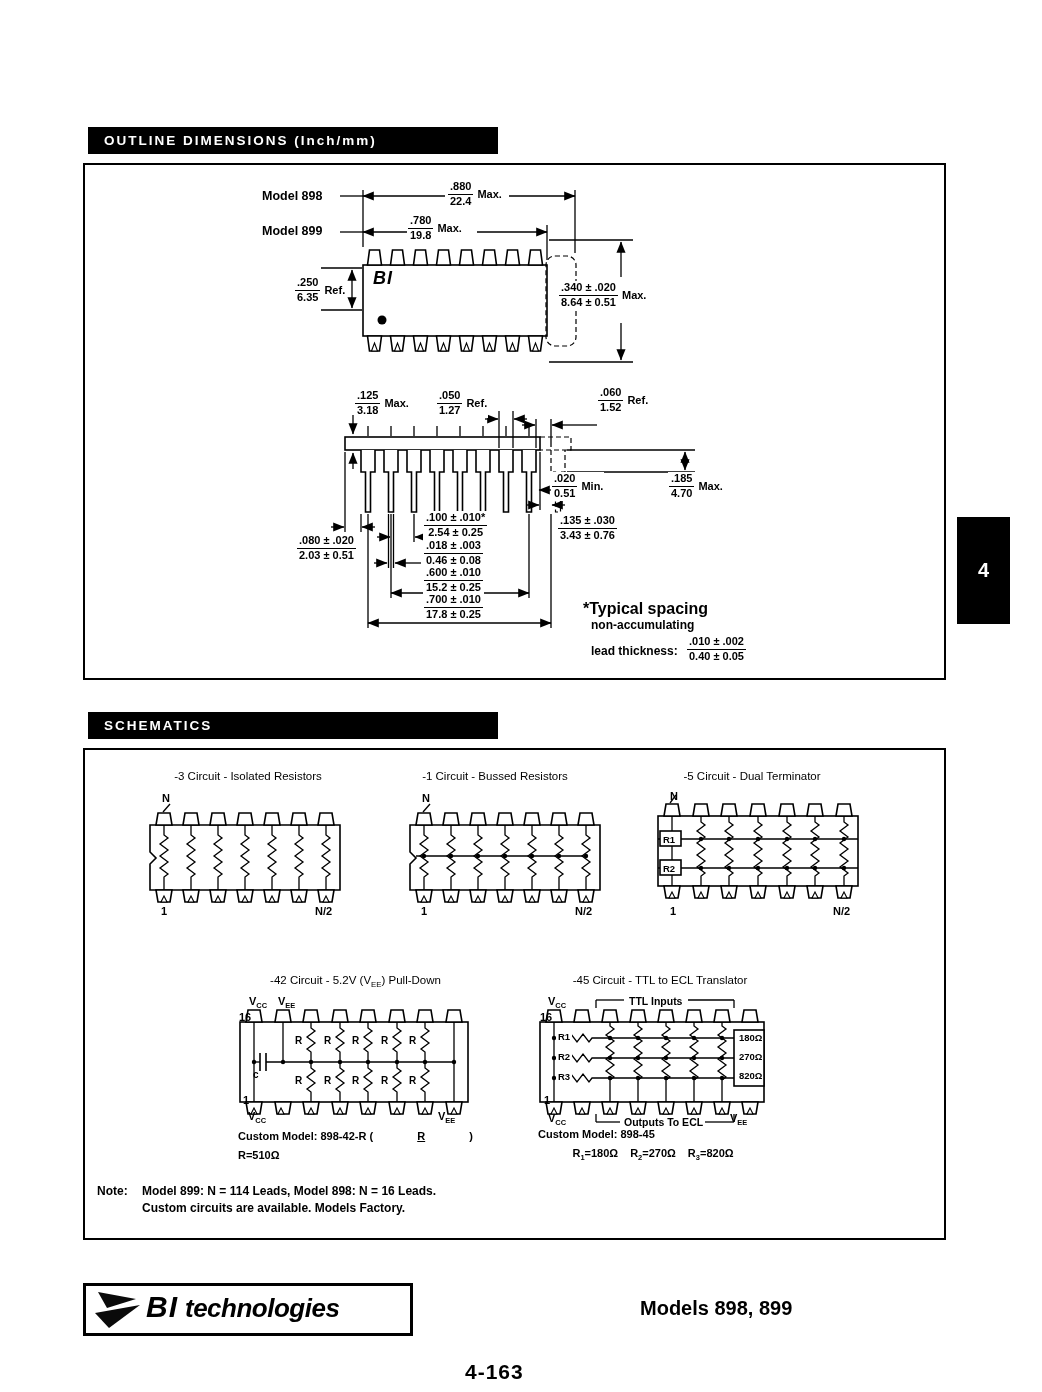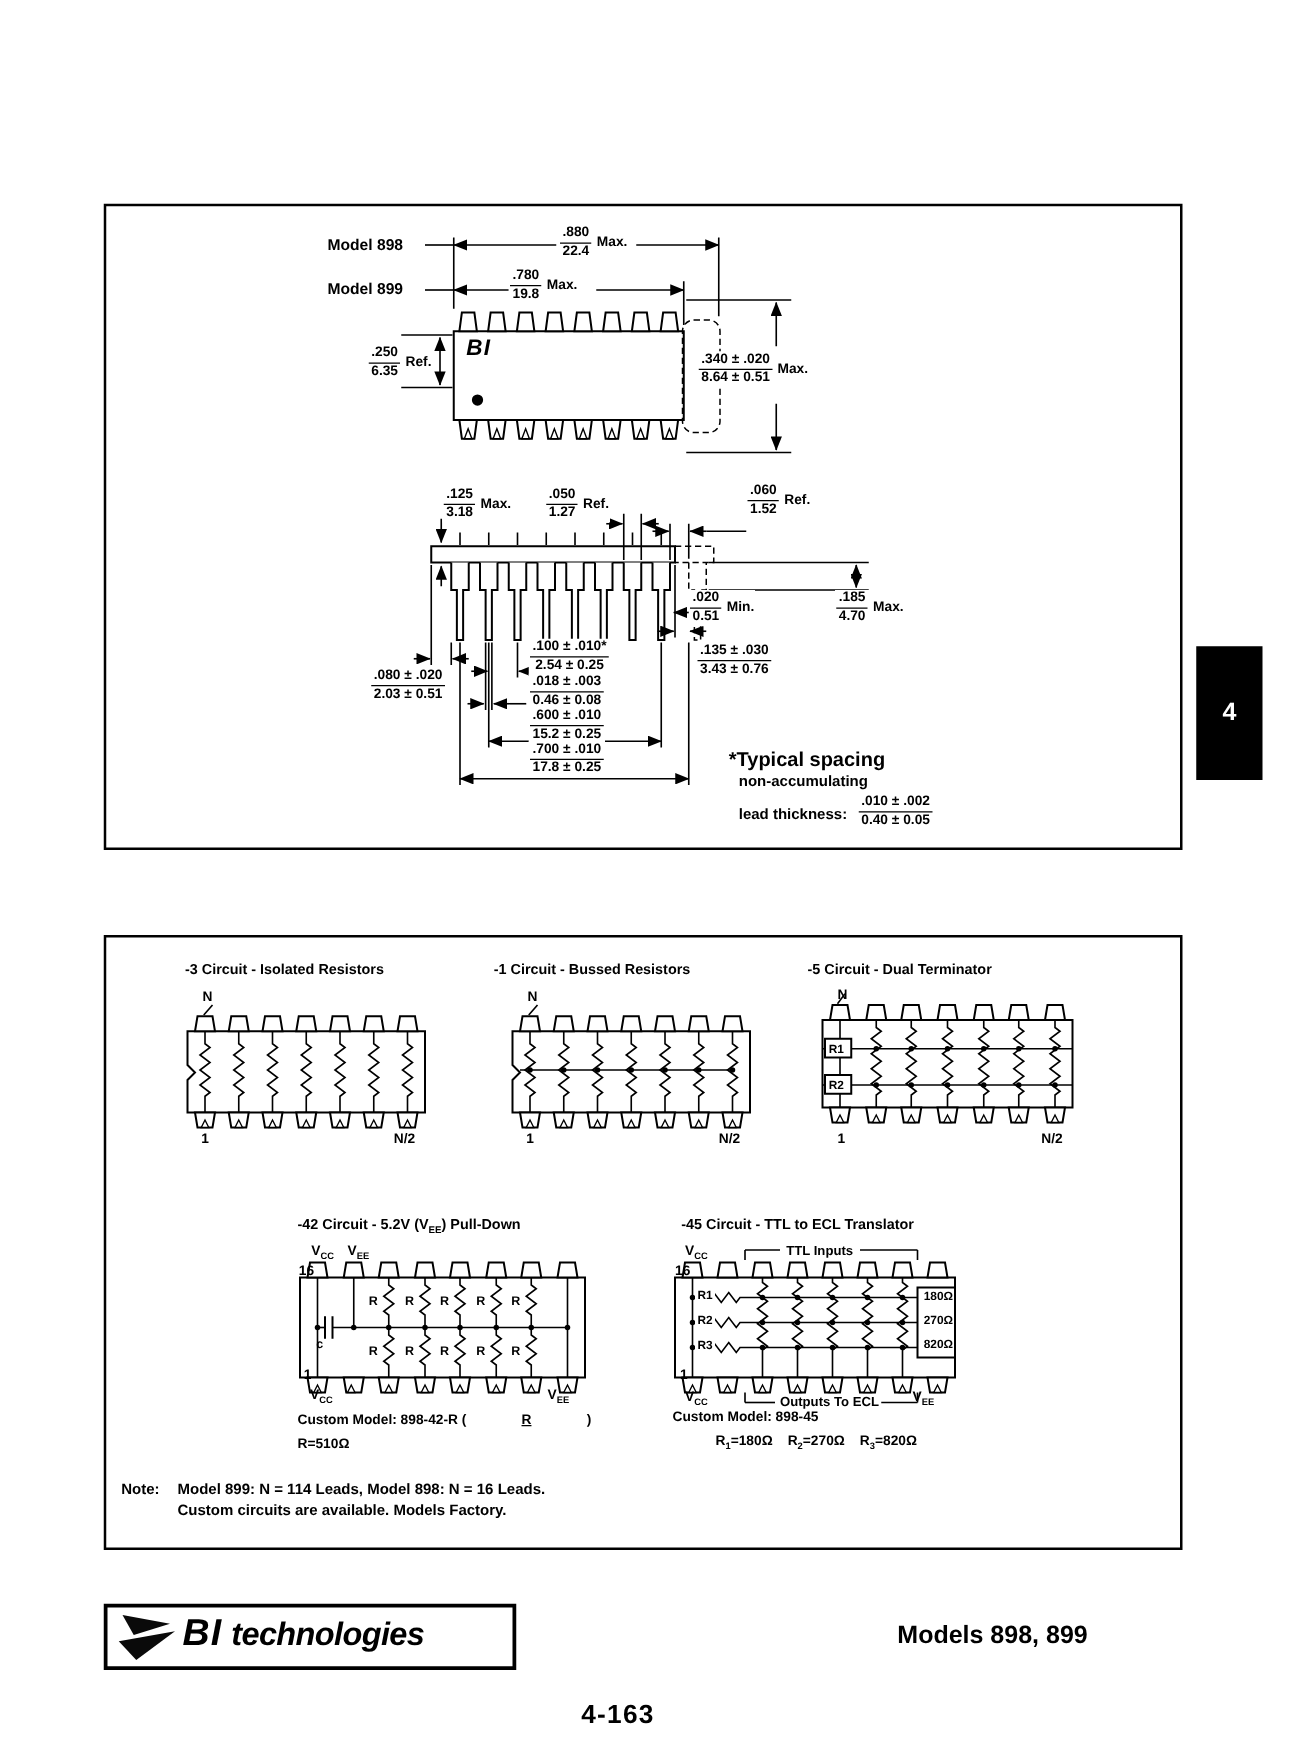--- a/index.html
+++ b/index.html
@@ -10,38 +10,41 @@
   .lbl{position:absolute;font-weight:bold;font-size:12.5px;white-space:nowrap}
   .lbl.sm{font-size:11px}
   .lbl.xs{font-size:9.5px}
   .wbg{background:#fff;padding:0 2px}
   .dim{position:absolute;display:flex;align-items:center;gap:4px;font-weight:bold;font-size:11px;white-space:nowrap;background:#fff;padding:0 1px}
   .frac{display:inline-flex;flex-direction:column;align-items:center;line-height:1.25}
   .frac .fn{border-bottom:1.4px solid #000;padding:0 2px}
   .frac .fd{padding:0 2px}
   sub{font-size:0.68em}
   .u{text-decoration:underline}
-  .title{position:absolute;font-weight:bold;font-size:11.5px;text-align:left;white-space:nowrap}
+  .title{position:absolute;font-weight:normal;font-size:11.5px;text-align:center;white-space:nowrap}
   .ctr{display:flex;justify-content:space-between}
   svg.draw{position:absolute;overflow:visible}
   .ln{stroke:#000;stroke-width:1.3;fill:none}
   .th{stroke:#000;stroke-width:1.6;fill:#fff}
   .dsh{stroke:#000;stroke-width:1.2;fill:none;stroke-dasharray:5 3}
   .dot{fill:#000}
   svg text{font-family:"Liberation Sans",sans-serif;font-weight:bold;fill:#000}
   .tab4{position:absolute;background:#000;color:#fff;display:flex;align-items:center;justify-content:center;font-weight:bold;font-size:20px}
   .brand{position:absolute;display:flex;align-items:baseline;font-style:italic;font-weight:bold}
   .brand .bi{font-size:30px;letter-spacing:1px}
   .brand .rest{font-size:26px;margin-left:7px;letter-spacing:-0.5px}
 </style>
 </head>
 <body>
 
 <div class="page">
 
+  <div class="secbar" style="left:88px;top:127px;width:410px">
+    <span>OUTLINE DIMENSIONS (Inch/mm)</span>
+  </div>
 
   <div class="frame" style="left:83px;top:163px;width:863px;height:517px"></div>
 
   <svg class="draw" style="left:85px;top:165px" width="859" height="514" viewBox="0 0 859 514">
     <defs>
       <marker id="arr" viewBox="0 0 10 8" refX="9.5" refY="4" markerWidth="9" markerHeight="7" orient="auto-start-reverse">
           <path d="M0,0 L10,4 L0,8 Z" fill="#000"></path>
         </marker>
     </defs>
 
@@ -268,20 +271,23 @@
     <span class="frac">
         <span class="fn">.010 ± .002</span>
         <span class="fd">0.40 ± 0.05</span>
       </span>
   </div>
 
   <div class="tab4" style="left:957px;top:517px;width:53px;height:107px">
     <span>4</span>
   </div>
 
+  <div class="secbar" style="left:88px;top:712px;width:410px">
+    <span>SCHEMATICS</span>
+  </div>
 
   <div class="frame" style="left:83px;top:748px;width:863px;height:492px"></div>
 
   <div class="title" style="left:148px;top:770px;width:200px">-3 Circuit - Isolated Resistors</div>
   <div class="title" style="left:395px;top:770px;width:200px">-1 Circuit - Bussed Resistors</div>
   <div class="title" style="left:646px;top:770px;width:212px">-5 Circuit - Dual Terminator</div>
 
   <svg class="draw" style="left:148px;top:792px" width="200" height="122" viewBox="0 0 200 122">
     <g>
       <path class="th" d="M2,33 H192 V98 H2 V72 L8,66 L2,60 Z"></path>
@@ -597,15 +603,15 @@
   <div class="frame" style="left:83px;top:1283px;width:330px;height:53px;border-width:3px"></div>
   <svg class="draw" style="left:94px;top:1289px" width="46" height="40" viewBox="0 0 46 40">
     <polygon points="4,3 42,10 13,19" fill="#0a0a0a"></polygon>
     <polygon points="1,24 46,16 15,39" fill="#0a0a0a"></polygon>
   </svg>
   <div class="brand" style="left:146px;top:1290px">
     <span class="bi">BI</span>
     <span class="rest">technologies</span>
   </div>
   <div class="lbl" style="left:465px;top:1360px;font-size:21px;letter-spacing:1px">4-163</div>
-  <div class="lbl" style="left:640px;top:1297px;width:308px;text-align:center;font-size:20px">Models 898, 899</div>
+  <div class="lbl" style="left:640px;top:1297px;width:308px;text-align:left;font-size:20px">Models 898, 899</div>
 
 </div>
 
 </body></html>

